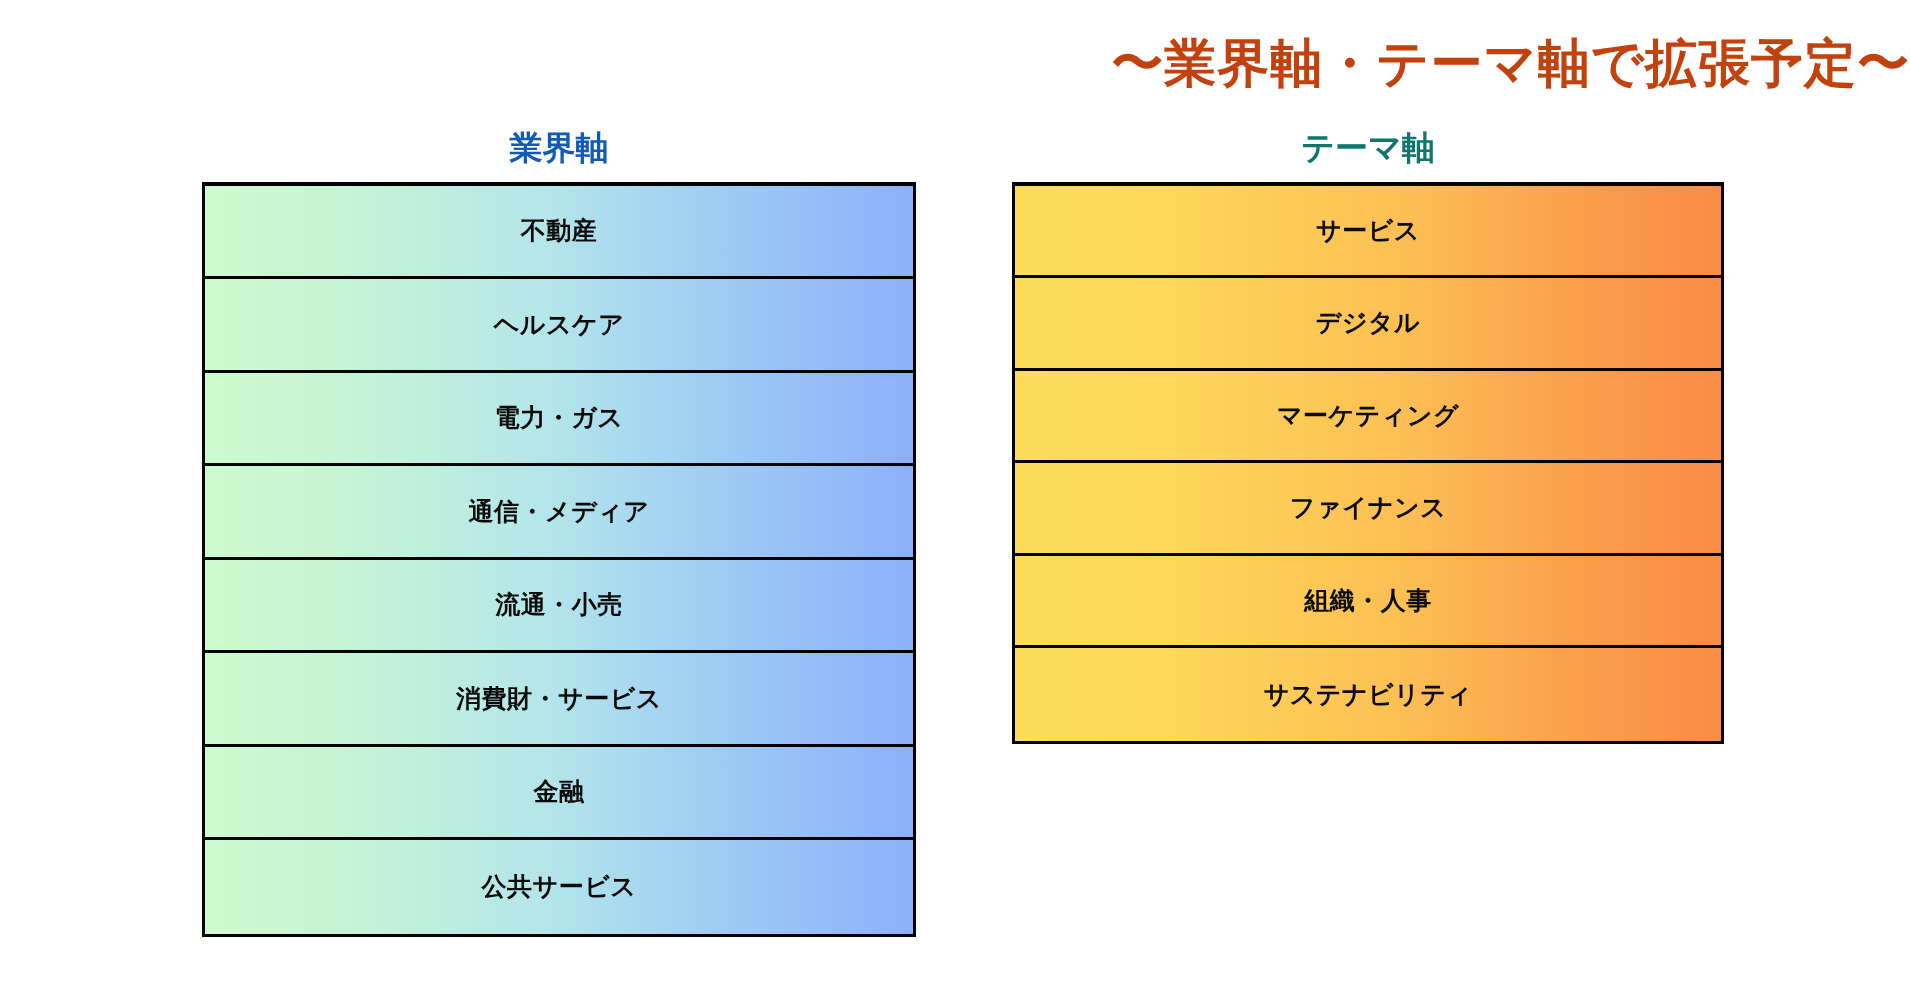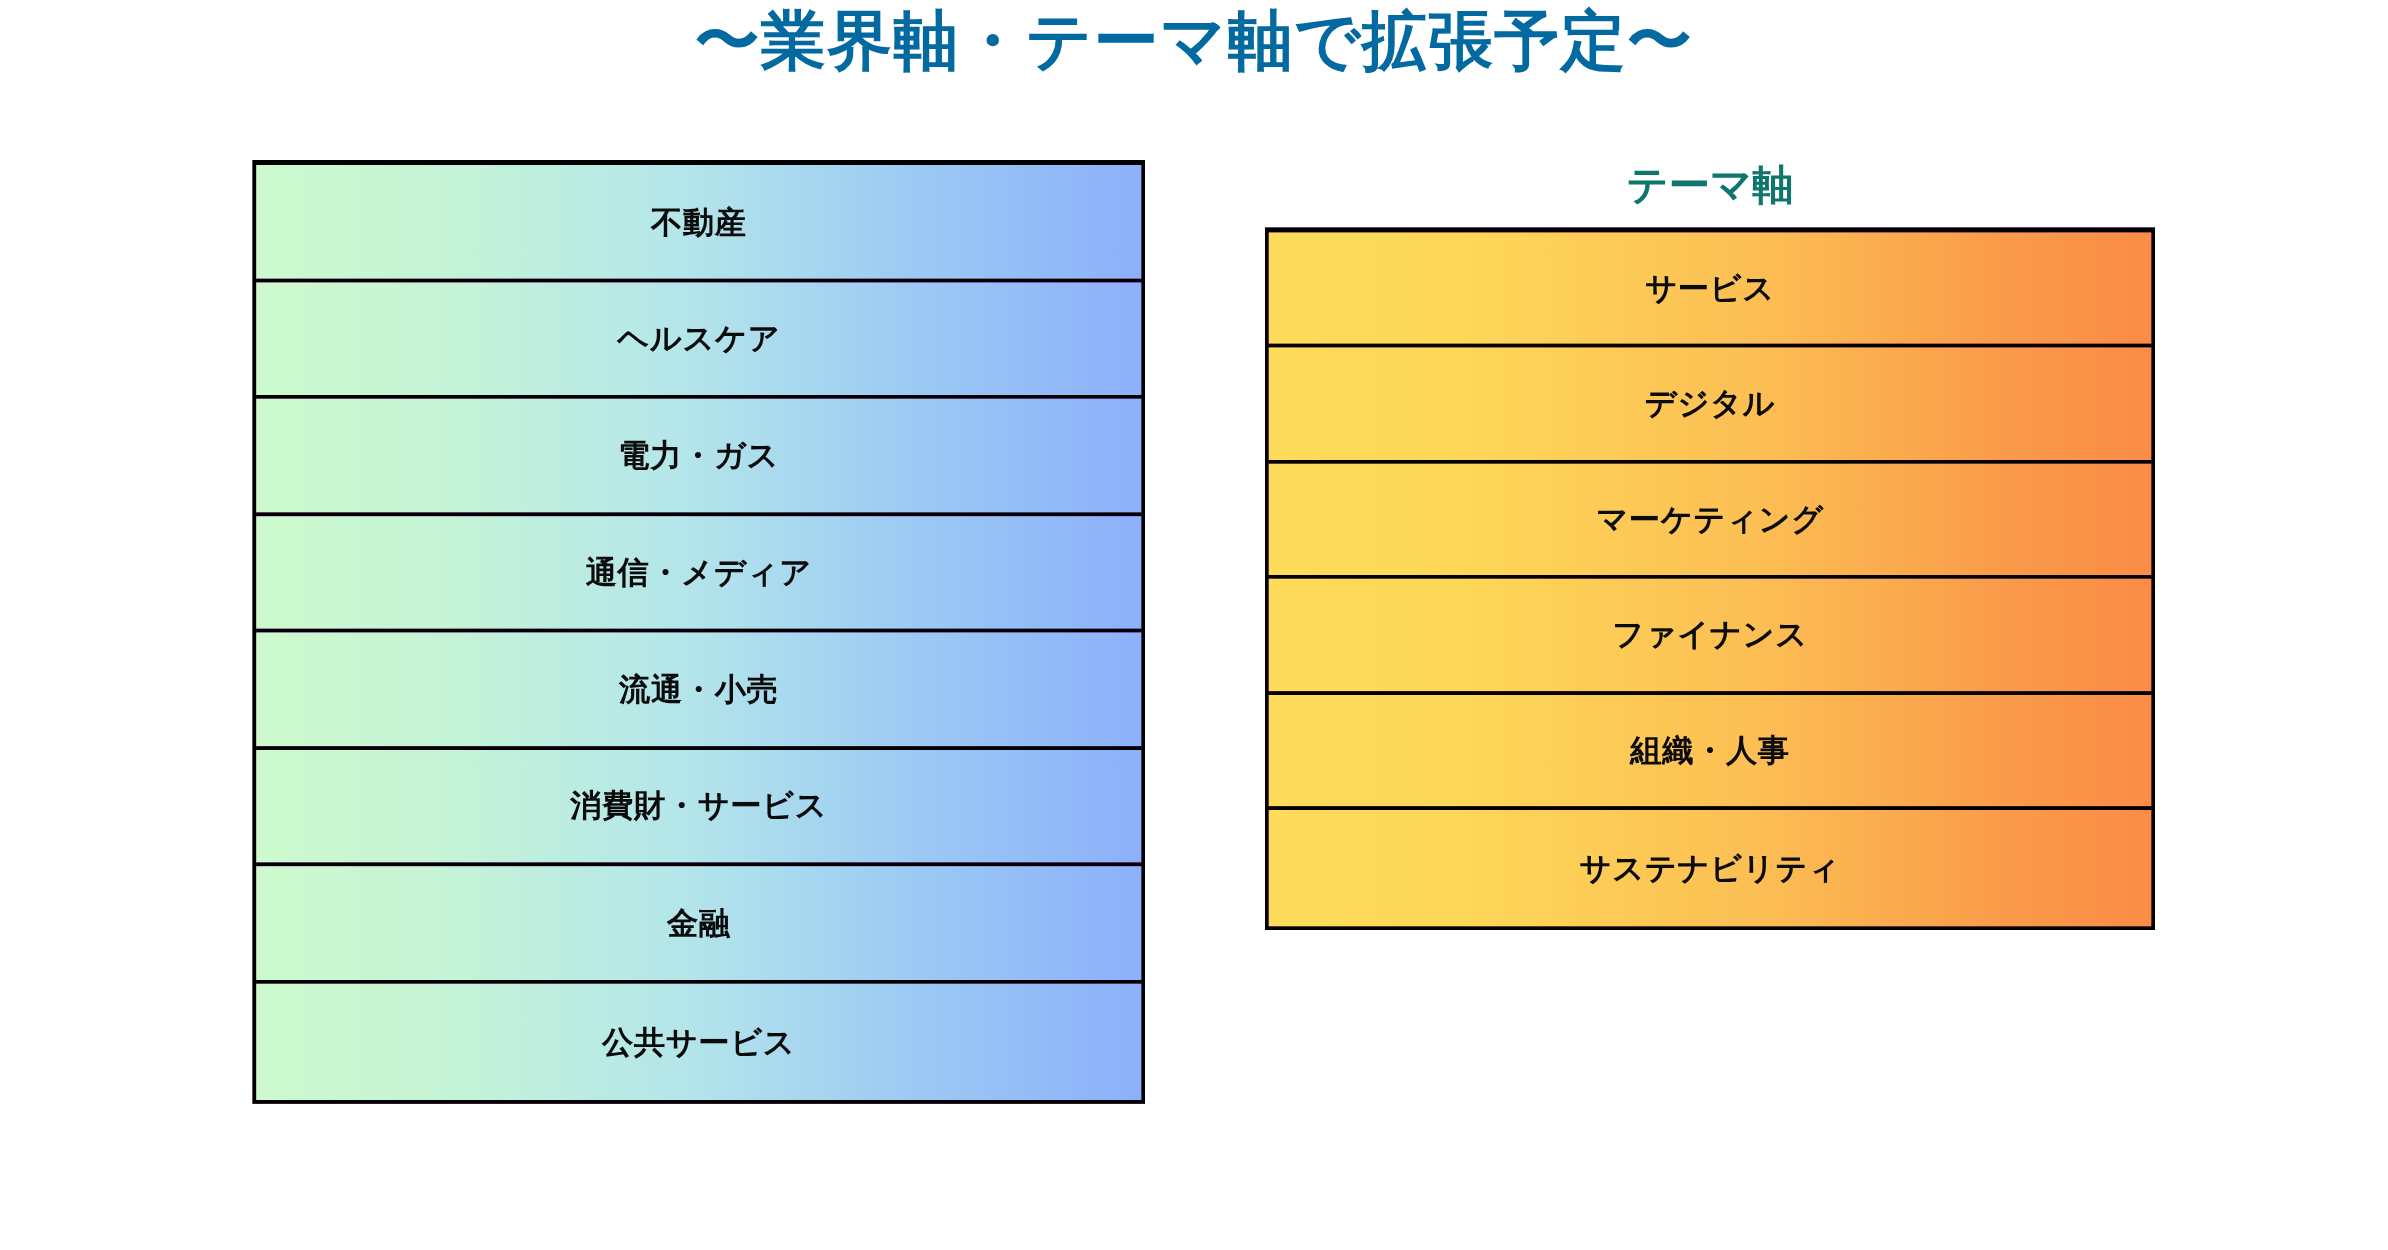--- a/index.html
+++ b/index.html
@@ -18,27 +18,27 @@
 
   .slide {
     position: absolute;
     inset: 0;
     background: #ffffff;
   }
 
   
   .slide-title {
     position: absolute;
-    top: 4px;
+    top: 34px;
     left: 0;
     width: 1910px;
-    text-align: center;
+    text-align: right;
     font-size: 52px;
     font-weight: 700;
-    color: #0369a1;
+    color: #c2410c;
     letter-spacing: 1px;
     line-height: 1.15;
     white-space: nowrap;
   }
 
   
   .columns {
     position: absolute;
     top: 0;
     left: 0;
@@ -108,20 +108,21 @@
 </head>
 <body>
 
 <div class="slide">
 
   <div class="slide-title">〜業界軸・テーマ軸で拡張予定〜</div>
 
   <div class="columns">
 
     <div class="column industry">
+      <div class="column-header">業界軸</div>
 
       <div class="table">
         <div class="cell">不動産</div>
         <div class="cell">ヘルスケア</div>
         <div class="cell">電力・ガス</div>
         <div class="cell">通信・メディア</div>
         <div class="cell">流通・小売</div>
         <div class="cell">消費財・サービス</div>
         <div class="cell">金融</div>
         <div class="cell">公共サービス</div>

